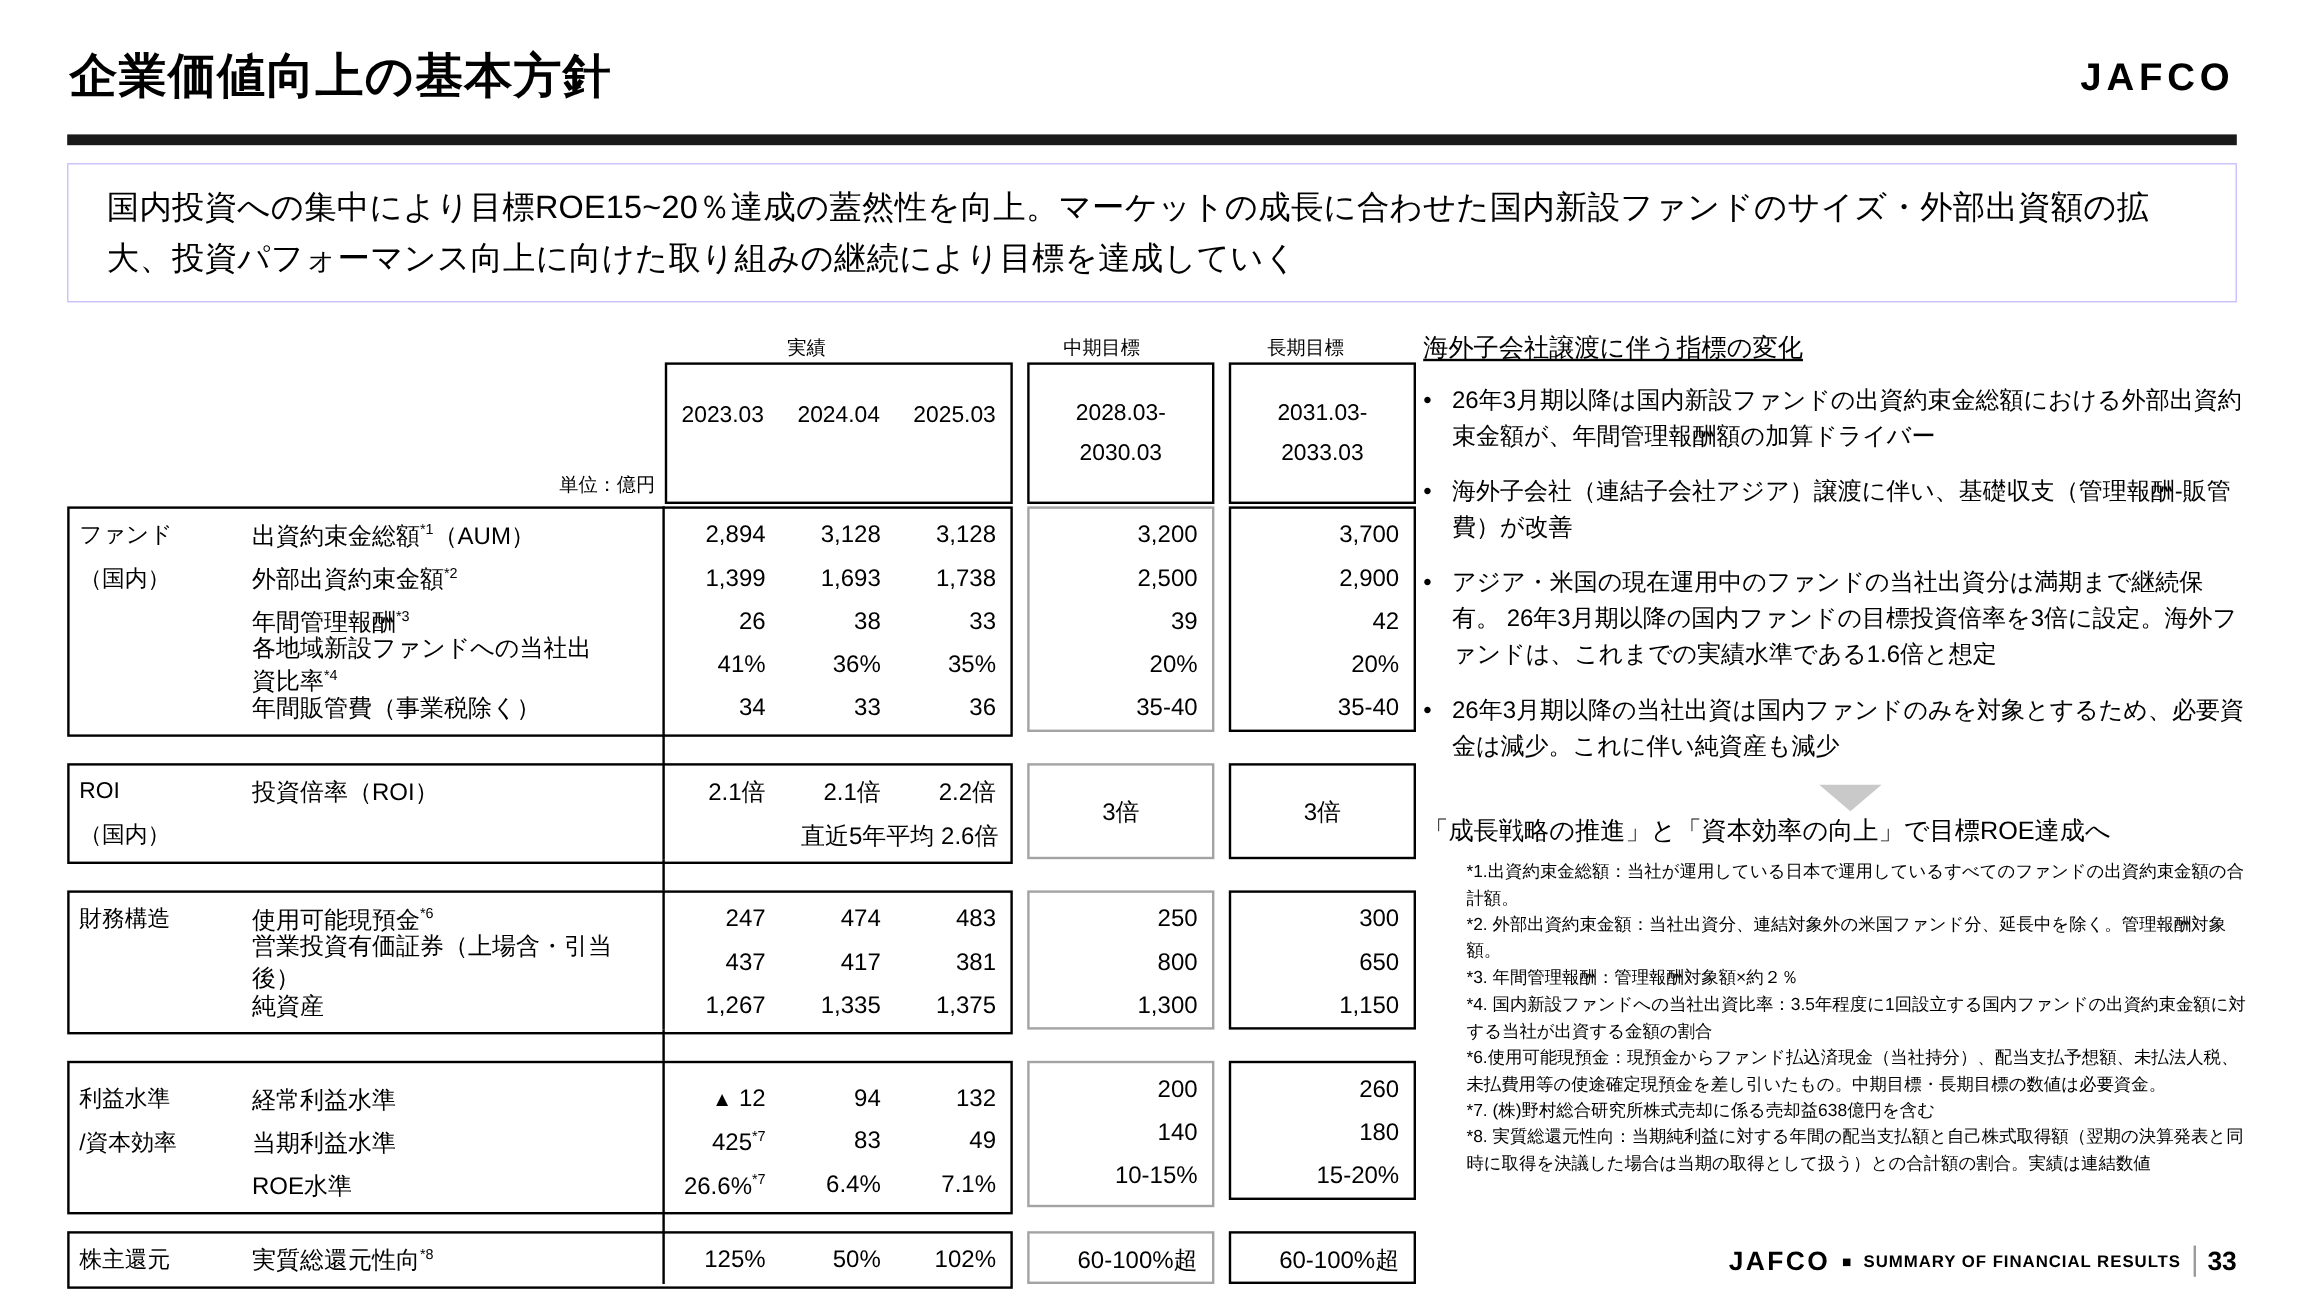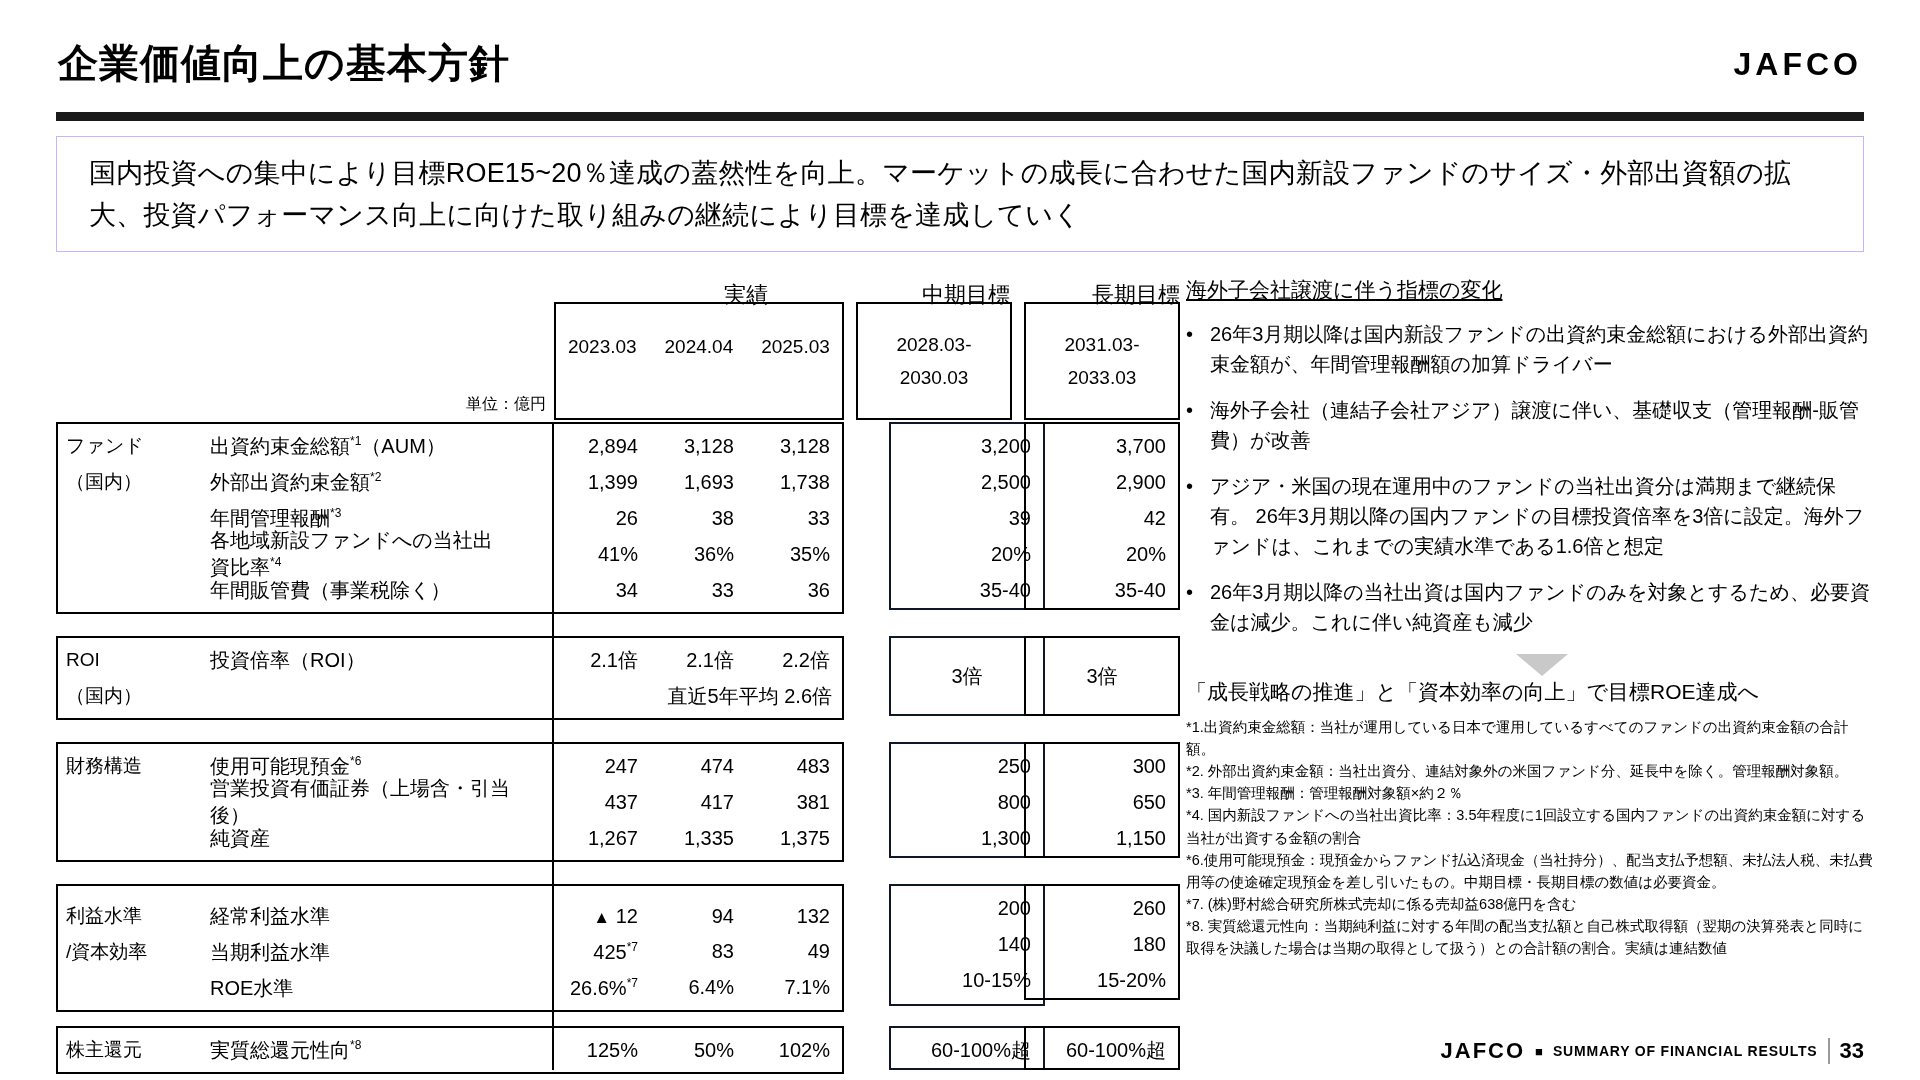--- a/index.html
+++ b/index.html
@@ -37,21 +37,21 @@
   .summary-text {
     font-size: 27px; line-height: 1.55; letter-spacing: 0.2px;
   }
 
   
   .table-area {
     position: absolute; left: 56px; top: 280px;
     width: 1112px; height: 760px;
   }
 
-  .grp-label { position: absolute; font-size: 22px; text-align: center; }
+  .grp-label { position: absolute; font-size: 16px; }
   .grp-actual   { left: 600px; top: 0px;  width: 180px; }
   .grp-mid      { left: 830px; top: 0px;  width: 160px; }
   .grp-long     { left: 1000px; top: 0px; width: 160px; }
 
   
   .hdr-box {
     position: absolute; top: 22px;
     border: 2px solid #000; height: 118px;
   }
   .hdr-actual { left: 498px; width: 290px; }
@@ -77,22 +77,22 @@
     width: 160px; text-align: right; font-size: 16px;
   }
 
   
   .sec { position: absolute; }
   .sec-main {
     position: absolute; left: 0; top: 0;
     width: 788px; border: 2px solid #000;
   }
   .sec-mid {
-    position: absolute; left: 833px; top: 0;
-    width: 156px; border: 2px solid #0f172a;
+    position: absolute; left: 800px; top: 0;
+    width: 156px; border: 2px solid #a3a3a3;
   }
   .sec-long {
     position: absolute; left: 968px; top: 0;
     width: 156px; border: 2px solid #000;
   }
   .row {
     display: flex; align-items: center;
     height: 36px; font-size: 20px; gap: 40px;
   }
   .c-group {
@@ -140,21 +140,21 @@
   .bullet .dot { width: 24px; flex: none; }
   .bullet .btxt { flex: 1 1 auto; }
   .arrow-down {
     width: 0; height: 0; margin: 2px 0 2px 330px;
     border-left: 26px solid transparent;
     border-right: 26px solid transparent;
     border-top: 22px solid #c9c9c9;
   }
   .rp-conclusion { font-size: 21px; margin: 2px 0 10px 0; }
   .notes { font-size: 14.5px; line-height: 1.52; }
-  .notes div { margin-bottom: 0px; }
+  .notes div { margin-bottom: 0px; margin-left: 36px; }
 
   
   .footer {
     position: absolute; right: 56px; bottom: 16px;
     display: flex; align-items: center; gap: 10px;
     font-weight: bold;
   }
   .footer .f-brand { font-size: 22px; letter-spacing: 2px; }
   .footer .f-sq { font-size: 13px; }
   .footer .f-sum { font-size: 14px; letter-spacing: 0.8px; }

